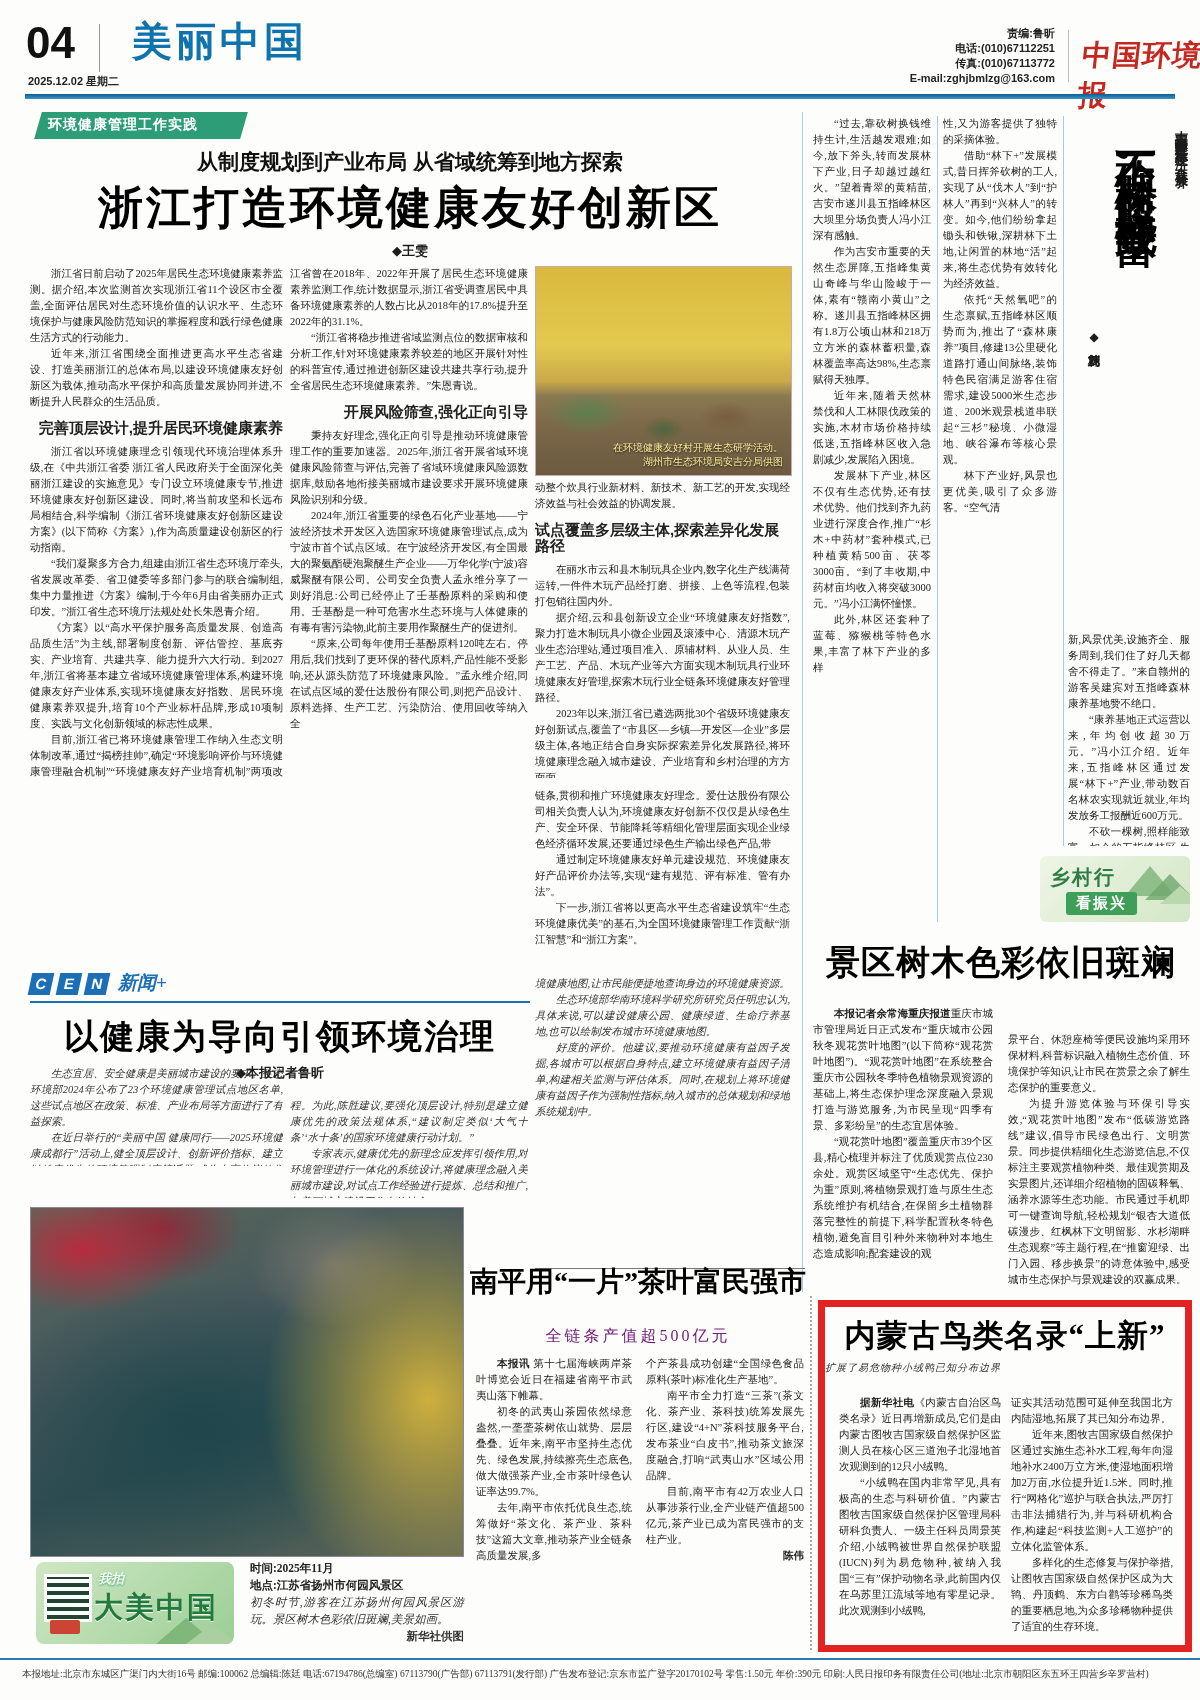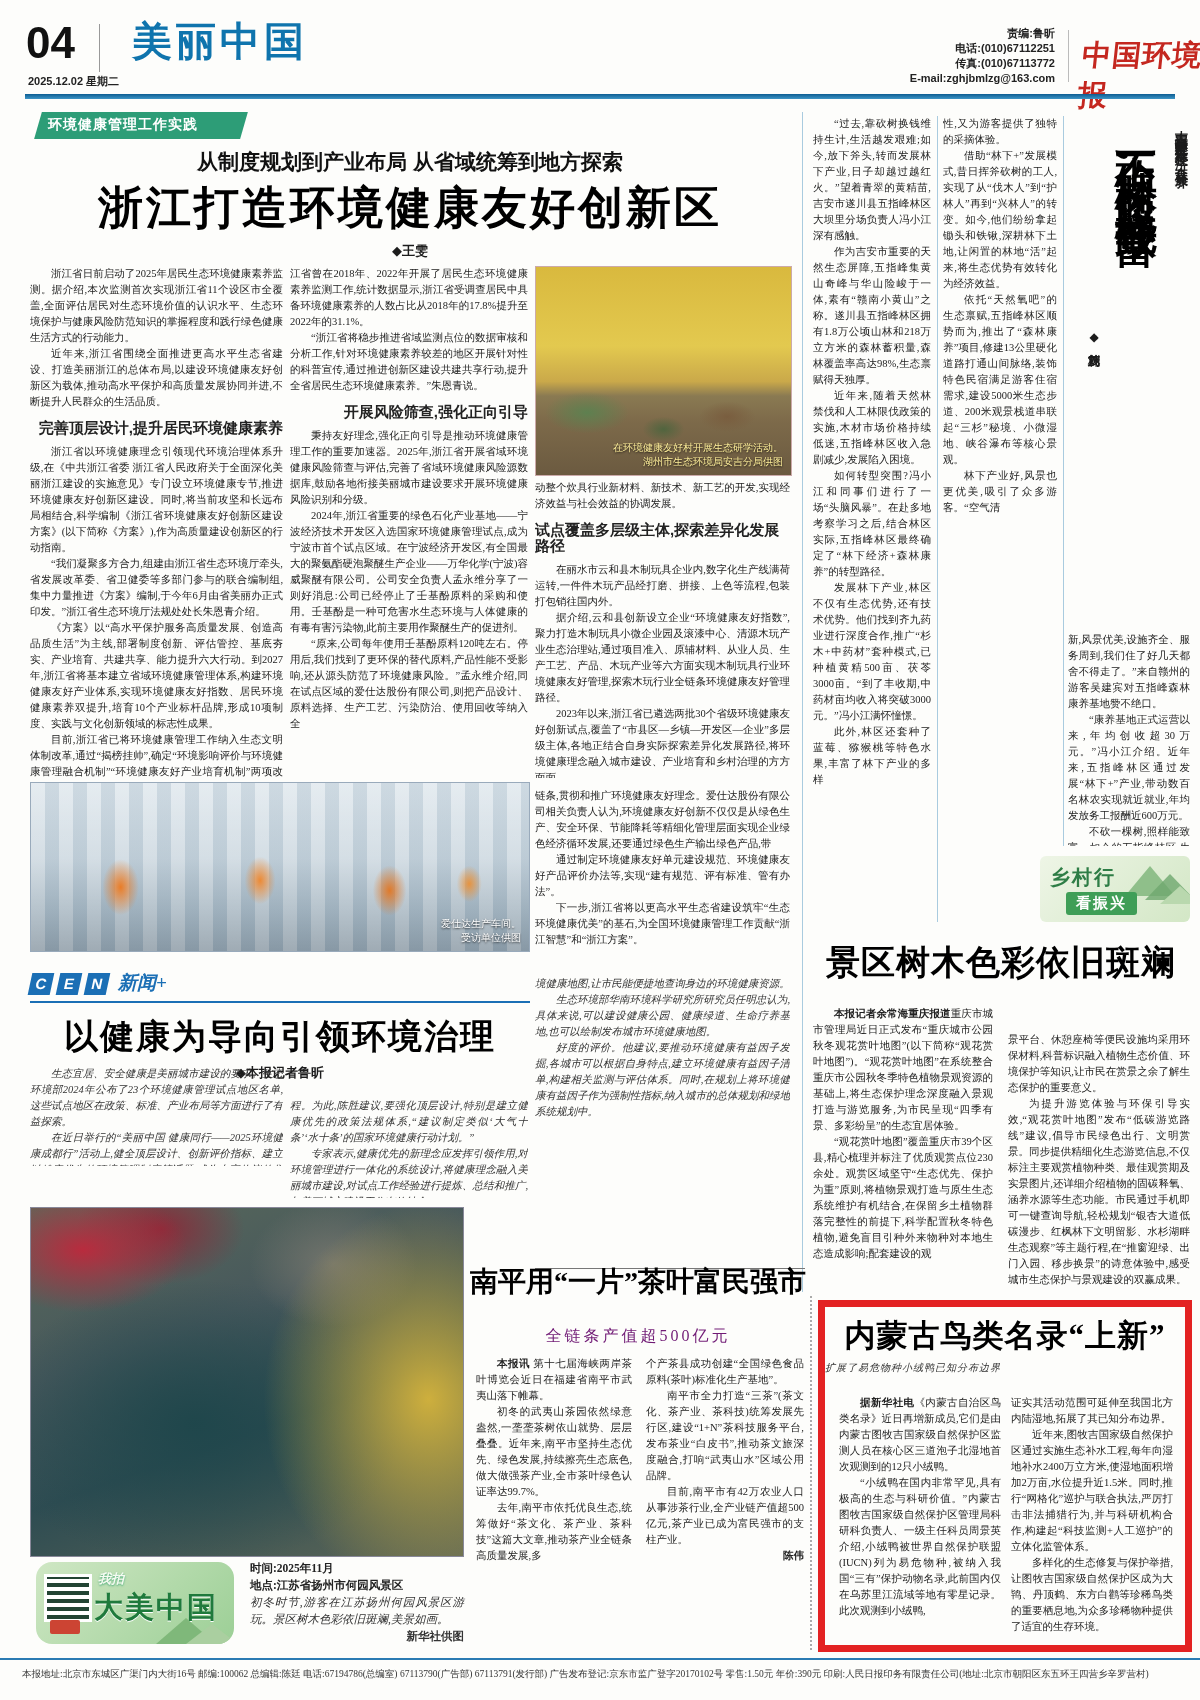--- a/index.html
+++ b/index.html
@@ -90,33 +90,20 @@
   <div class="abs bodytxt" style="left:535px;top:480px;width:255px;height:298px;">
     <p class="para cont">动整个炊具行业新材料、新技术、新工艺的开发,实现经济效益与社会效益的协调发展。</p>
     <div class="colsub" style="text-align:left;">试点覆盖多层级主体,探索差异化发展路径</div>
     <div>
         <p class="para">在丽水市云和县木制玩具企业内,数字化生产线满荷运转,一件件木玩产品经打磨、拼接、上色等流程,包装打包销往国内外。</p>
         <p class="para">据介绍,云和县创新设立企业“环境健康友好指数”,聚力打造木制玩具小微企业园及滚漆中心、清源木玩产业生态治理站,通过项目准入、原辅材料、从业人员、生产工艺、产品、木玩产业等六方面实现木制玩具行业环境健康友好管理,探索木玩行业全链条环境健康友好管理路径。</p>
         <p class="para">2023年以来,浙江省已遴选两批30个省级环境健康友好创新试点,覆盖了“市县区—乡镇—开发区—企业”多层级主体,各地正结合自身实际探索差异化发展路径,将环境健康理念融入城市建设、产业培育和乡村治理的方方面面。</p>
       </div>
   </div>
 
-  <div class="abs" style="left:30px;top:782px;width:498px;height:168px;border:1px solid #9ab;
-       background:
-         radial-gradient(26px 40px at 18% 62%, rgba(235,120,30,.95), rgba(235,120,30,0) 70%),
-         radial-gradient(22px 34px at 46% 58%, rgba(240,130,35,.9), rgba(240,130,35,0) 70%),
-         radial-gradient(24px 36px at 72% 64%, rgba(230,115,25,.9), rgba(230,115,25,0) 70%),
-         radial-gradient(18px 26px at 88% 60%, rgba(240,140,40,.85), rgba(240,140,40,0) 70%),
-         repeating-linear-gradient(90deg, rgba(255,255,255,.25) 0 14px, rgba(160,180,195,.25) 14px 28px),
-         linear-gradient(180deg,#dde6ec 0%,#c6d3dc 45%,#9fb0bc 75%,#7f8f9b 100%);">
-    <div class="photo-cap" style="color:#fff;">
-      <div>爱仕达生产车间。</div>
-      <div>受访单位供图</div>
-    </div>
-  </div>
 
   <div class="abs bodytxt" style="left:535px;top:788px;width:255px;height:176px;">
     <p class="para cont">链条,贯彻和推广环境健康友好理念。爱仕达股份有限公司相关负责人认为,环境健康友好创新不仅仅是从绿色生产、安全环保、节能降耗等精细化管理层面实现企业绿色经济循环发展,还要通过绿色生产输出绿色产品,带</p>
     <div>
         <p class="para">通过制定环境健康友好单元建设规范、环境健康友好产品评价办法等,实现“建有规范、评有标准、管有办法”。</p>
         <p class="para">下一步,浙江省将以更高水平生态省建设筑牢“生态环境健康优美”的基石,为全国环境健康管理工作贡献“浙江智慧”和“浙江方案”。</p>
       </div>
   </div>
 
   <div class="abs" style="left:30px;top:970px;width:500px;height:30px;">
@@ -152,21 +139,20 @@
 
   <div class="abs rule-v" style="left:802px;top:112px;height:1180px;"></div>
   <div class="abs rule-v" style="left:937px;top:116px;height:806px;"></div>
   <div class="abs rule-v" style="left:1063px;top:116px;height:730px;"></div>
 
   <div class="abs bodytxt" style="left:813px;top:116px;width:118px;height:806px;">
     <div>
         <p class="para">“过去,靠砍树换钱维持生计,生活越发艰难;如今,放下斧头,转而发展林下产业,日子却越过越红火。”望着青翠的黄精苗,吉安市遂川县五指峰林区大坝里分场负责人冯小江深有感触。</p>
         <p class="para">作为吉安市重要的天然生态屏障,五指峰集黄山奇峰与华山险峻于一体,素有“赣南小黄山”之称。遂川县五指峰林区拥有1.8万公顷山林和218万立方米的森林蓄积量,森林覆盖率高达98%,生态禀赋得天独厚。</p>
         <p class="para">近年来,随着天然林禁伐和人工林限伐政策的实施,木材市场价格持续低迷,五指峰林区收入急剧减少,发展陷入困境。</p>
-        <p class="para">如何转型突围?冯小江和同事们进行了一场“头脑风暴”。在赴多地考察学习之后,结合林区实际,五指峰林区最终确定了“林下经济+森林康养”的转型路径。</p>
         <p class="para">发展林下产业,林区不仅有生态优势,还有技术优势。他们找到齐九药业进行深度合作,推广“杉木+中药材”套种模式,已种植黄精500亩、茯苓3000亩。“到了丰收期,中药材亩均收入将突破3000元。”冯小江满怀憧憬。</p>
         <p class="para">此外,林区还套种了蓝莓、猕猴桃等特色水果,丰富了林下产业的多样</p>
       </div>
   </div>
   <div class="abs bodytxt" style="left:943px;top:116px;width:114px;height:806px;">
     <p class="para cont">性,又为游客提供了独特的采摘体验。</p>
     <div>
         <p class="para">借助“林下+”发展模式,昔日挥斧砍树的工人,实现了从“伐木人”到“护林人”再到“兴林人”的转变。如今,他们纷纷拿起锄头和铁锹,深耕林下土地,让闲置的林地“活”起来,将生态优势有效转化为经济效益。</p>
         <p class="para">依托“天然氧吧”的生态禀赋,五指峰林区顺势而为,推出了“森林康养”项目,修建13公里硬化道路打通山间脉络,装饰特色民宿满足游客住宿需求,建设5000米生态步道、200米观景栈道串联起“三杉”秘境、小微湿地、峡谷瀑布等核心景观。</p>
         <p class="para">林下产业好,风景也更优美,吸引了众多游客。“空气清</p>
@@ -218,21 +204,21 @@
   <div class="abs bodytxt" style="left:476px;top:1356px;width:156px;height:286px;">
     <p class="para"><b class="lead">本报讯</b> <span>第十七届海峡两岸茶叶博览会近日在福建省南平市武夷山落下帷幕。</span></p>
     <div>
         <p class="para">初冬的武夷山茶园依然绿意盎然,一垄垄茶树依山就势、层层叠叠。近年来,南平市坚持生态优先、绿色发展,持续擦亮生态底色,做大做强茶产业,全市茶叶绿色认证率达99.7%。</p>
         <p class="para">去年,南平市依托优良生态,统筹做好“茶文化、茶产业、茶科技”这篇大文章,推动茶产业全链条高质量发展,多</p>
       </div>
   </div>
   <div class="abs bodytxt" style="left:646px;top:1356px;width:158px;height:286px;">
     <p class="para cont">个产茶县成功创建“全国绿色食品原料(茶叶)标准化生产基地”。</p>
     <div>
-        <p class="para">南平市全力打造“三茶”(茶文化、茶产业、茶科技)统筹发展先行区,建设“1+N”茶科技服务平台,发布茶业“白皮书”,推动茶文旅深度融合,打响“武夷山水”区域公用品牌。</p>
+        <p class="para">南平市全力打造“三茶”(茶文化、茶产业、茶科技)统筹发展先行区,建设“4+N”茶科技服务平台,发布茶业“白皮书”,推动茶文旅深度融合,打响“武夷山水”区域公用品牌。</p>
         <p class="para">目前,南平市有42万农业人口从事涉茶行业,全产业链产值超500亿元,茶产业已成为富民强市的支柱产业。</p>
       </div>
     <p class="para" style="text-align:right;font-weight:bold;">陈伟</p>
   </div>
 
   <div class="abs" style="left:810px;top:1296px;height:354px;width:0;border-left:2px dotted #aaa;"></div>
 
   <div class="abs" style="left:818px;top:1300px;width:374px;height:352px;border:7px solid #e32222;box-sizing:border-box;background:#fdfdfb;">
     <div style="text-align:center;font-size:31px;font-weight:900;color:#000;margin-top:8px;letter-spacing:1px;">内蒙古鸟类名录“上新”</div>
     <div class="kai" style="text-align:left;font-size:10px;margin-top:4px;letter-spacing:1px;">扩展了易危物种小绒鸭已知分布边界</div>
@@ -253,21 +239,21 @@
 
   <div class="abs" style="left:30px;top:1207px;width:432px;height:348px;border:1px solid #889;
        background:
          radial-gradient(150px 90px at 12% 12%, rgba(190,40,60,.95), rgba(190,40,60,0) 70%),
          radial-gradient(120px 80px at 30% 6%, rgba(150,30,50,.8), rgba(150,30,50,0) 70%),
          radial-gradient(220px 260px at 92% 55%, rgba(214,180,60,.95), rgba(214,180,60,0) 75%),
          radial-gradient(120px 90px at 70% 16%, rgba(120,120,110,.9), rgba(120,120,110,0) 70%),
          radial-gradient(260px 180px at 38% 62%, rgba(30,70,75,.95), rgba(30,70,75,0) 80%),
          linear-gradient(160deg,#5a6a5a 0%,#47585c 35%,#2e4c52 60%,#5c6657 100%);"></div>
 
-  <div class="abs" style="left:36px;top:1562px;width:198px;height:82px;border-radius:16px;overflow:hidden;
+  <div class="abs" style="left:36px;top:1562px;width:198px;height:82px;border-radius:8px;overflow:hidden;
        background:linear-gradient(135deg,#cfe7c4,#9ccf96);">
     <div style="position:absolute;left:8px;top:12px;width:42px;height:42px;background:
          repeating-linear-gradient(0deg,#243 0 4px,#fff 4px 8px),
          repeating-linear-gradient(90deg,rgba(34,51,34,.9) 0 4px,rgba(255,255,255,.9) 4px 8px);border:3px solid #fff;"></div>
     <div style="position:absolute;left:14px;top:58px;width:30px;height:14px;background:#c43;border-radius:2px;"></div>
     <div class="sans" style="position:absolute;left:62px;top:8px;font-size:13px;font-style:italic;font-weight:bold;color:#f6fbf2;text-shadow:0 1px 2px #4a7;">我拍</div>
     <div class="sans" style="position:absolute;left:58px;top:26px;font-size:29px;font-weight:900;color:#1f7a3c;letter-spacing:2px;text-shadow:0 1px 0 #fff;">大美中国</div>
     <svg width="198" height="30" style="position:absolute;left:0;bottom:0;">
       <polygon points="120,30 150,4 180,30" fill="#7fb87a"></polygon>
       <polygon points="150,30 176,10 202,30" fill="#aacfa0"></polygon>

